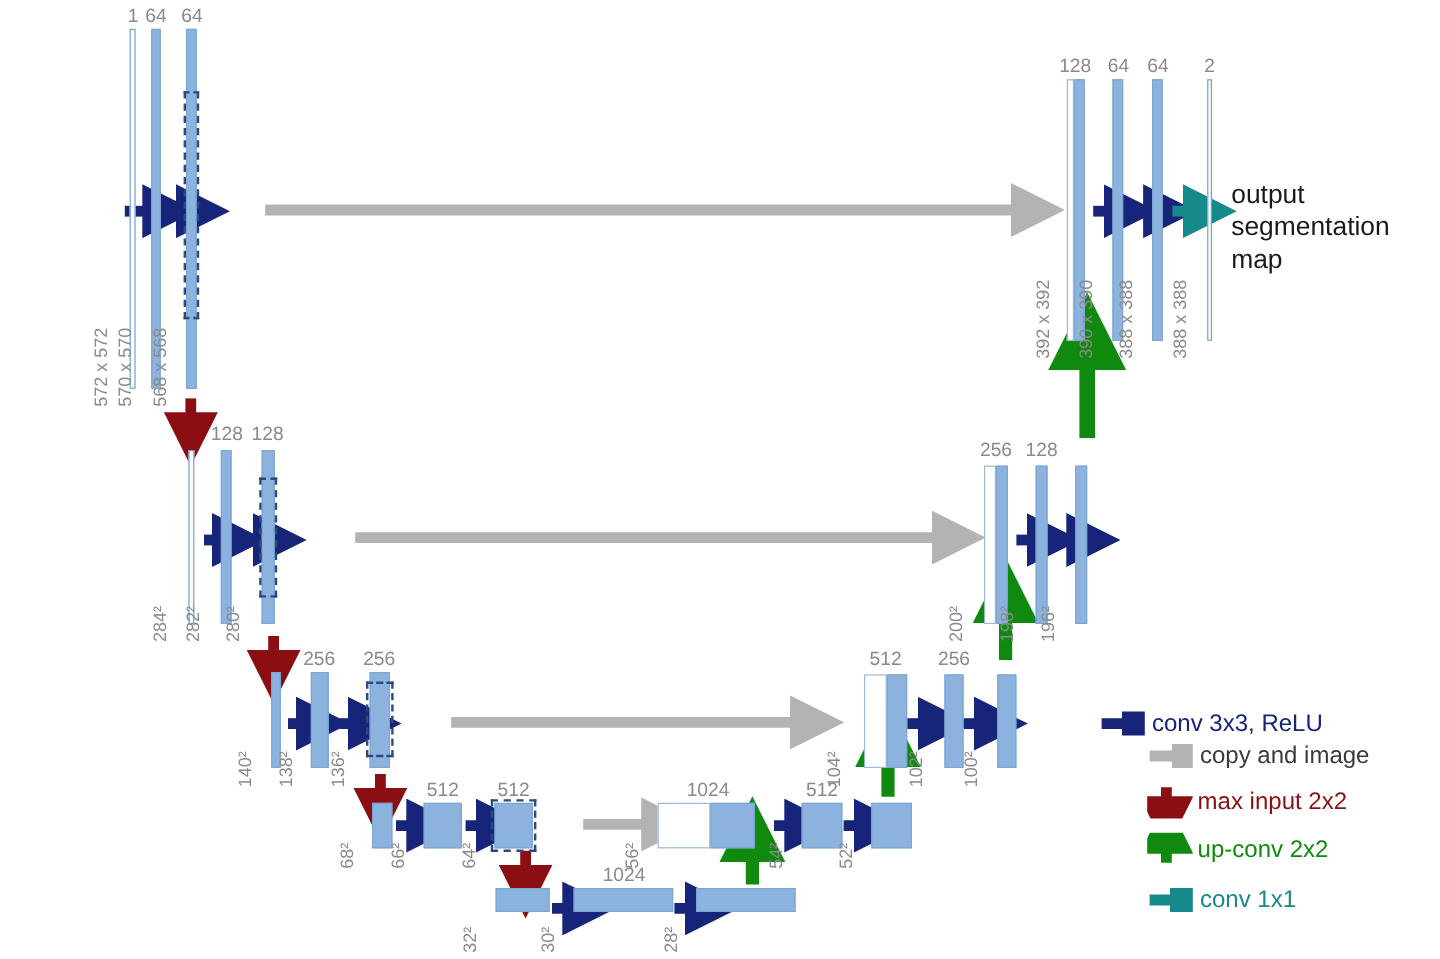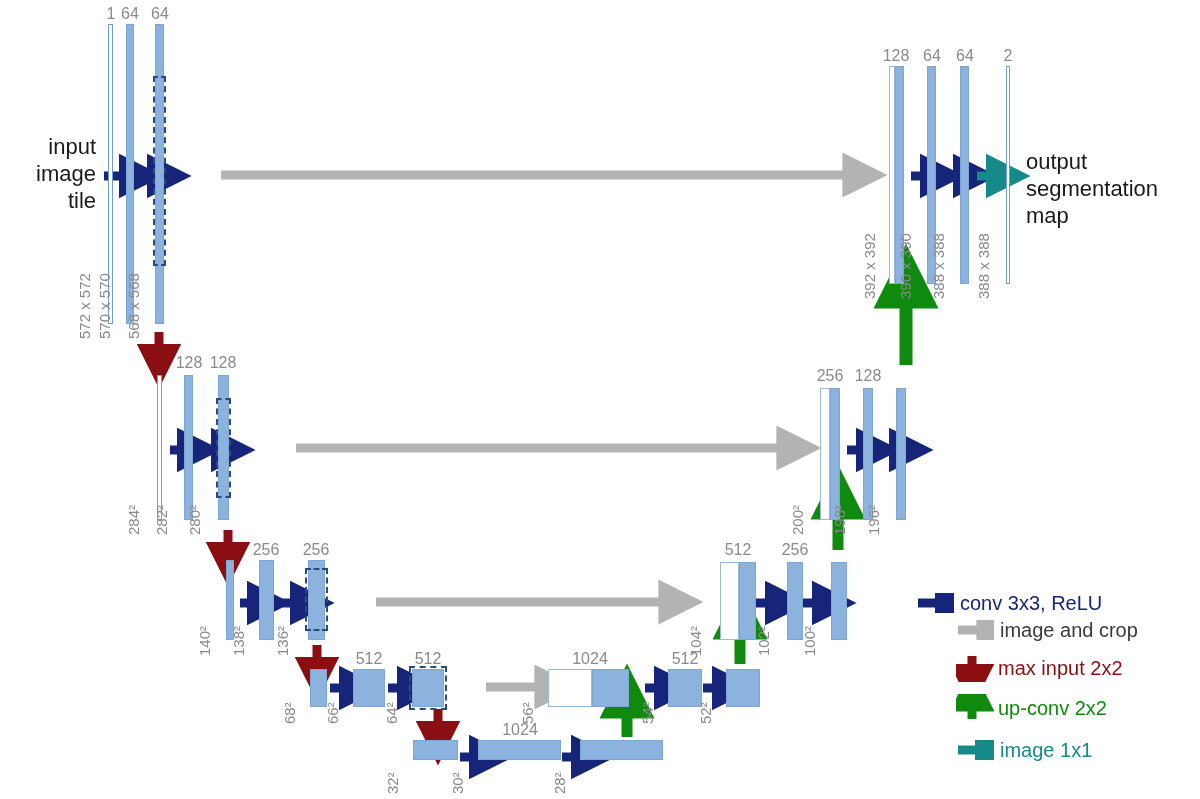--- a/index.html
+++ b/index.html
@@ -199,23 +199,20 @@
 
   <div class="block" style="left:126px; top:24px; width:8px; height:300px;"></div>
   <div class="chan" style="left:113px; top:6px; width:34px;">64</div>
   <div class="dim" style="left:112px; top:324px;">570 x 570</div>
 
   <div class="block" style="left:155px; top:24px; width:9px; height:300px;"></div>
   <div class="block crop" style="left:153px; top:76px; width:13px; height:190px; background:transparent;"></div>
   <div class="chan" style="left:143px; top:6px; width:34px;">64</div>
   <div class="dim" style="left:141px; top:324px;">568 x 568</div>
 
-  <div class="bigtext right" style="left:18px; top:133px; width:78px;">input
-image
-tile</div>
 
   <div class="block thinline" style="left:157px; top:375px; width:5px; height:145px;"></div>
   <div class="dim" style="left:141px; top:520px;">284²</div>
 
   <div class="block" style="left:184px; top:375px; width:9px; height:145px;"></div>
   <div class="chan" style="left:167px; top:355px; width:44px;">128</div>
   <div class="dim" style="left:169px; top:520px;">282²</div>
 
   <div class="block" style="left:218px; top:375px; width:11px; height:145px;"></div>
   <div class="block crop" style="left:216px; top:398px; width:15px; height:100px; background:transparent;"></div>
@@ -317,37 +314,37 @@
     <svg width="38" height="20">
       <line x1="2" y1="10" x2="24" y2="10" stroke="#16247a" stroke-width="9" marker-end="url(#mBlue)"></line>
     </svg>
     <span class="legend-label" style="color:#16247a; margin-left:6px;">conv 3x3, ReLU</span>
   </div>
 
   <div class="legend-row" style="left:956px; top:617px;">
     <svg width="38" height="20">
       <line x1="2" y1="10" x2="24" y2="10" stroke="#b3b3b3" stroke-width="9" marker-end="url(#mGrey)"></line>
     </svg>
-    <span class="legend-label" style="color:#3a3a3a; margin-left:6px;">image and crop</span>
+    <span class="legend-label" style="color:#3a3a3a; margin-left:6px;">copy and image</span>
   </div>
 
   <div class="legend-row" style="left:956px; top:655px;">
     <svg width="38" height="28">
       <line x1="16" y1="2" x2="16" y2="14" stroke="#8b0f12" stroke-width="9" marker-end="url(#mRed)"></line>
     </svg>
     <span class="legend-label" style="color:#8b0f12; margin-left:4px;">max input 2x2</span>
   </div>
 
   <div class="legend-row" style="left:956px; top:695px;">
     <svg width="38" height="28">
       <line x1="16" y1="25" x2="16" y2="13" stroke="#0f8a0f" stroke-width="9" marker-end="url(#mGreen)"></line>
     </svg>
     <span class="legend-label" style="color:#0f8a0f; margin-left:4px;">up-conv 2x2</span>
   </div>
 
   <div class="legend-row" style="left:956px; top:737px;">
     <svg width="38" height="20">
       <line x1="2" y1="10" x2="24" y2="10" stroke="#168a8a" stroke-width="9" marker-end="url(#mTeal)"></line>
     </svg>
-    <span class="legend-label" style="color:#168a8a; margin-left:6px;">image 1x1</span>
+    <span class="legend-label" style="color:#168a8a; margin-left:6px;">conv 1x1</span>
   </div>
 
 </div>
 
 </body></html>

